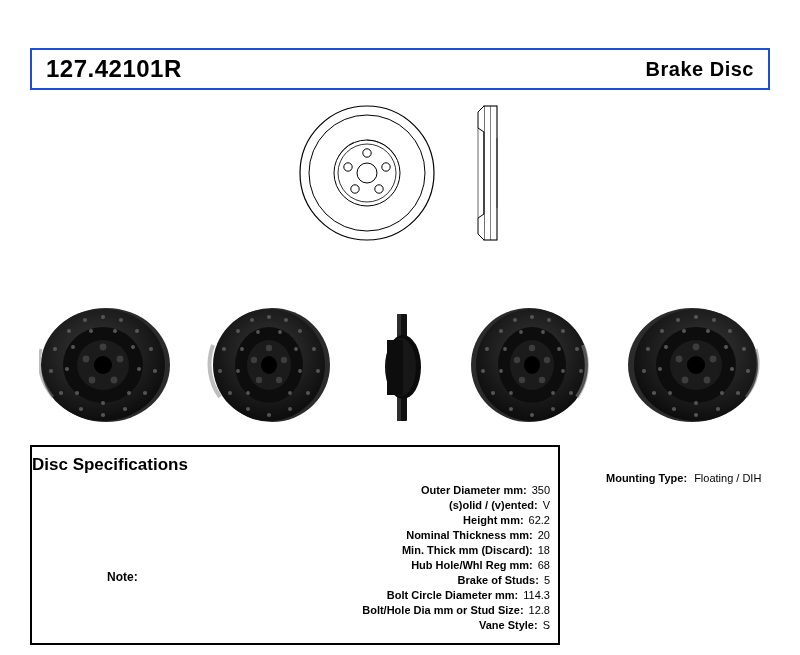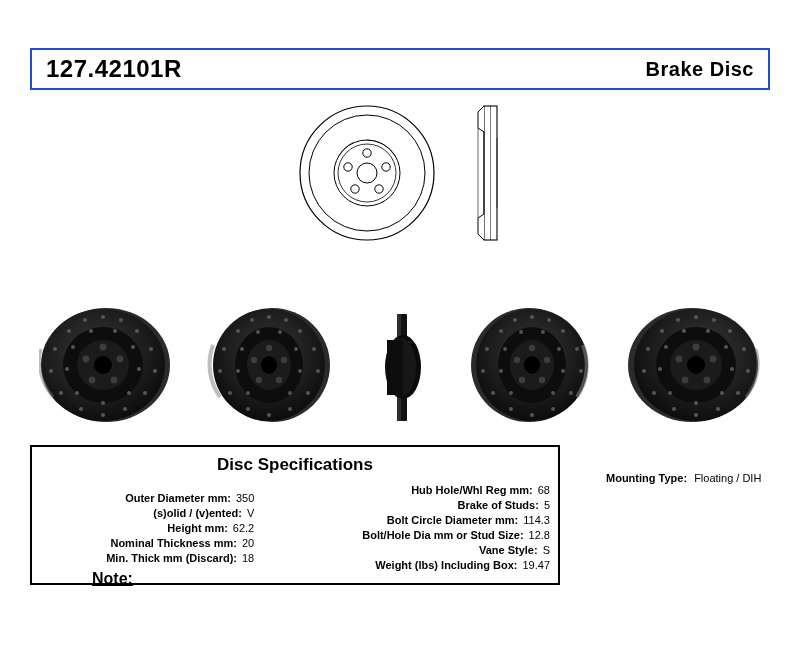--- a/index.html
+++ b/index.html
@@ -71,29 +71,28 @@
     position: absolute;
     left: 30px;
     top: 445px;
     width: 530px;
     border: 2px solid #000;
     box-sizing: border-box;
     background: #fff;
     padding: 6px 0 10px 0;
   }
   .specs-title {
-    text-align: center;
     font-size: 17px;
     font-weight: bold;
     margin: 2px 0 8px 0;
   }
   .specs-cols {
     display: flex;
-    flex-direction: row;
-    align-items: center;
+    flex-direction: column;
+    align-items: flex-end;
   }
   .spec-col {
     box-sizing: border-box;
   }
   .spec-col.left {
     width: 232px;
     padding-right: 8px;
   }
   .spec-col.right {
     width: 298px;
@@ -121,25 +120,24 @@
     top: 471px;
     font-size: 11px;
     line-height: 15px;
     white-space: nowrap;
   }
   .mounting .spec-label { font-weight: bold; }
   .mounting .spec-value { margin-left: 4px; }
 
   .note {
     position: absolute;
-    left: 92px;
+    left: 107px;
     top: 570px;
-    font-size: 16px;
+    font-size: 12px;
     font-weight: bold;
-    text-decoration: underline;
   }
 </style>
 </head>
 <body>
 
 <div class="sheet">
 
   <div class="header">
     <div class="part-number">127.42101R</div>
     <div class="doc-kind">Brake Disc</div>
@@ -417,24 +415,20 @@
           <span class="spec-value">114.3</span>
         </div>
         <div class="spec-row">
           <span class="spec-label">Bolt/Hole Dia mm or Stud Size:</span>
           <span class="spec-value">12.8</span>
         </div>
         <div class="spec-row">
           <span class="spec-label">Vane Style:</span>
           <span class="spec-value">S</span>
         </div>
-        <div class="spec-row">
-          <span class="spec-label">Weight (lbs) Including Box:</span>
-          <span class="spec-value">19.47</span>
-        </div>
       </div>
     </div>
   </div>
 
   <div class="mounting">
     <span class="spec-label">Mounting Type:</span>
     <span class="spec-value">Floating / DIH</span>
   </div>
 
   <div class="note">Note:</div>

